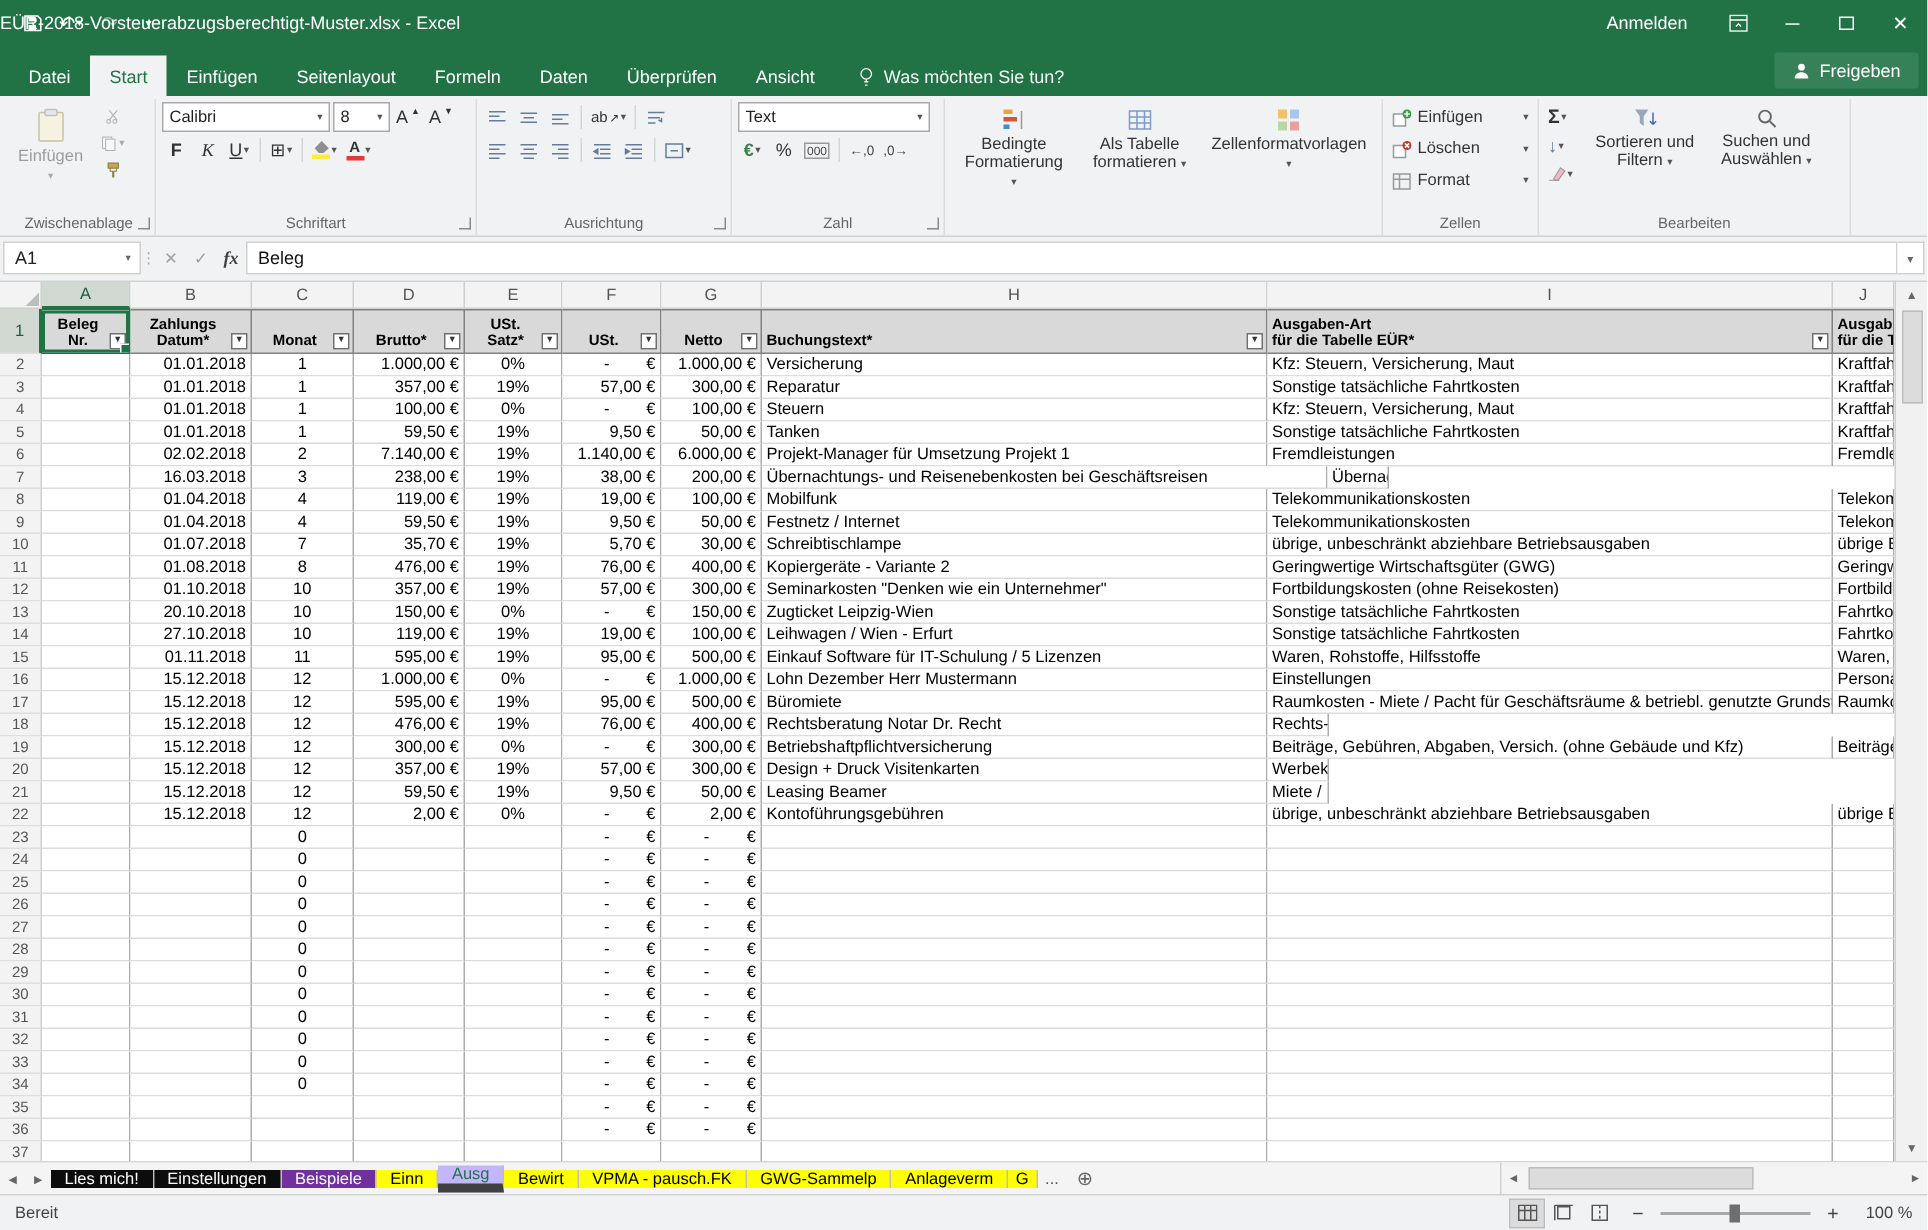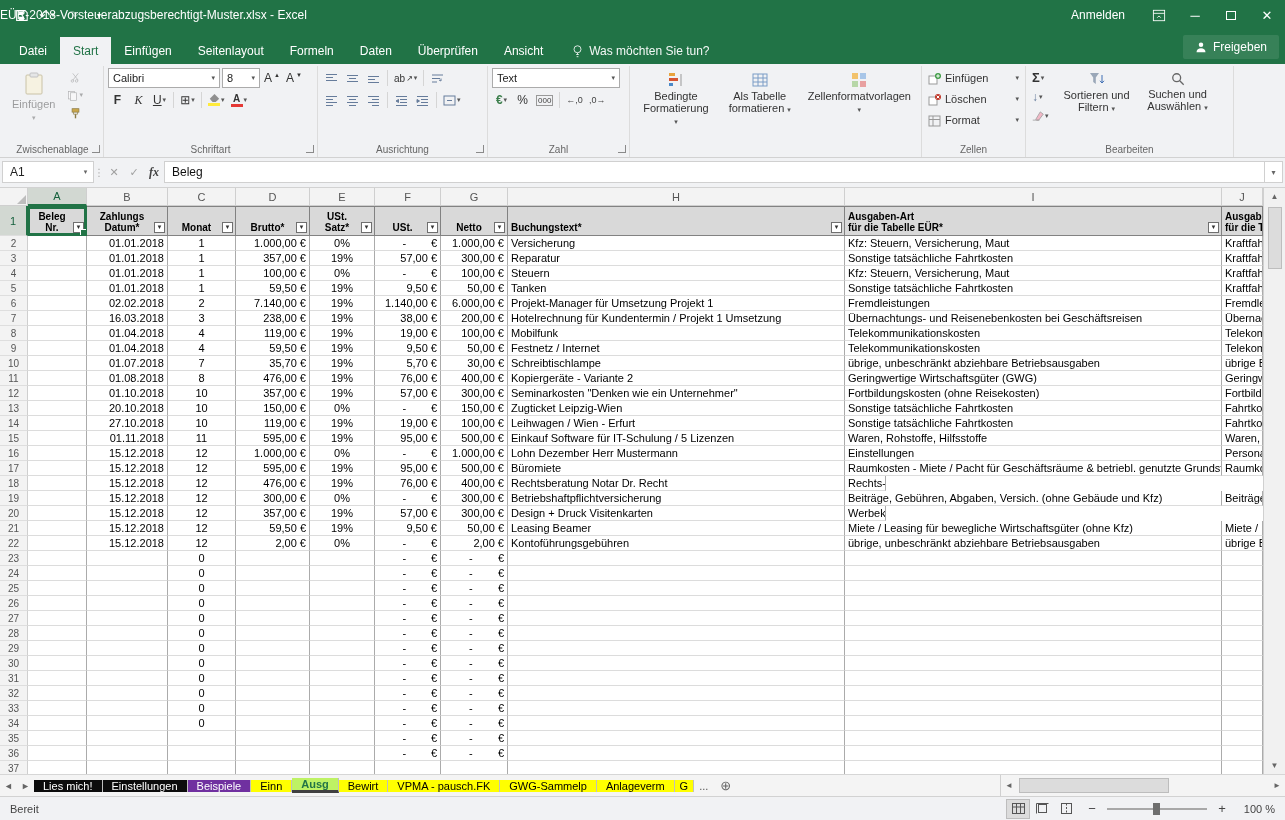--- a/index.html
+++ b/index.html
@@ -100,21 +100,21 @@
 .varr.bottom{margin-top:auto}
 
 
 .sheetbar{height:22px;background:#f4f4f4;display:flex;align-items:stretch;flex:0 0 auto;font-size:11px;border-top:1px solid #d6d6d6}
 .snav{width:17px;display:flex;align-items:center;justify-content:center;color:#666;font-size:9px}
 .stabs{display:flex;align-items:center}
 .stab{display:flex;align-items:center;padding:0 9px;border-right:1px solid #bfbfbf;color:#000}
 .stab.black{background:#0c0c0c;color:#fff}
 .stab.purple{background:#7030a0;color:#fff}
 .stab.yellow{background:#ffff00;color:#000}
-.stab.active{background:#bef264;color:#217346;font-weight:bold;border-bottom:3px solid #404040}
+.stab.active{background:#c4b5fd;color:#217346;font-weight:normal;border-bottom:6px solid #404040}
 .stab.clipped{max-width:20px;overflow:hidden;padding:0 5px}
 .sdots{display:flex;align-items:center;padding:0 5px;color:#555}
 .newsheet{display:flex;align-items:center;padding:0 7px;color:#666;font-size:13px}
 .hscroll{margin-left:auto;display:flex;align-items:center;width:285px;background:#f4f4f4;border-left:1px solid #d0d0d0}
 .harr{width:16px;text-align:center;color:#666;font-size:8px}
 .htrack{flex:1;height:100%;position:relative}
 .hthumb{position:absolute;left:2px;top:3px;bottom:3px;width:150px;background:#dcdcdc;border:1px solid #bdbdbd}
 
 
 .statusbar{height:24px;background:#f1f2f4;border-top:1px solid #d2d2d2;display:flex;align-items:center;font-size:11px;color:#444;flex:0 0 auto}
@@ -606,21 +606,20 @@
           </div>
           <div class="row">
             <div class="rnum">7</div>
             <div class="cell tc" style="width: 59px;"></div>
             <div class="cell tr" style="width: 81px;">16.03.2018</div>
             <div class="cell tc" style="width: 68px;">3</div>
             <div class="cell tr" style="width: 74px;">238,00 €</div>
             <div class="cell tc" style="width: 65px;">19%</div>
             <div class="cell tr" style="width: 66px;">38,00 €</div>
             <div class="cell tr" style="width: 67px;">200,00 €</div>
-            <div class="cell tl" style="width: 337px;">Hotelrechnung für Kundentermin / Projekt 1 Umsetzung</div>
             <div class="cell tl" style="width: 377px;">Übernachtungs- und Reisenebenkosten bei Geschäftsreisen</div>
             <div class="cell tl" style="width: 41px;">Übernac</div>
           </div>
           <div class="row">
             <div class="rnum">8</div>
             <div class="cell tc" style="width: 59px;"></div>
             <div class="cell tr" style="width: 81px;">01.04.2018</div>
             <div class="cell tc" style="width: 68px;">4</div>
             <div class="cell tr" style="width: 74px;">119,00 €</div>
             <div class="cell tc" style="width: 65px;">19%</div>
@@ -796,21 +795,20 @@
           <div class="row">
             <div class="rnum">21</div>
             <div class="cell tc" style="width: 59px;"></div>
             <div class="cell tr" style="width: 81px;">15.12.2018</div>
             <div class="cell tc" style="width: 68px;">12</div>
             <div class="cell tr" style="width: 74px;">59,50 €</div>
             <div class="cell tc" style="width: 65px;">19%</div>
             <div class="cell tr" style="width: 66px;">9,50 €</div>
             <div class="cell tr" style="width: 67px;">50,00 €</div>
             <div class="cell tl" style="width: 337px;">Leasing Beamer</div>
-            <div class="cell tl" style="width: 377px;">Miete / Leasing für bewegliche Wirtschaftsgüter (ohne Kfz)</div>
             <div class="cell tl" style="width: 41px;">Miete /</div>
           </div>
           <div class="row">
             <div class="rnum">22</div>
             <div class="cell tc" style="width: 59px;"></div>
             <div class="cell tr" style="width: 81px;">15.12.2018</div>
             <div class="cell tc" style="width: 68px;">12</div>
             <div class="cell tr" style="width: 74px;">2,00 €</div>
             <div class="cell tc" style="width: 65px;">0%</div>
             <div class="cell tr acct" style="width: 66px;">

